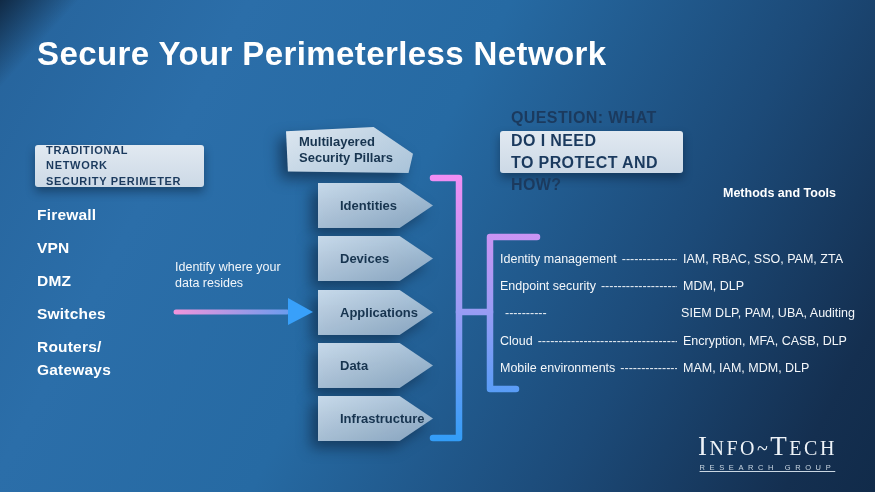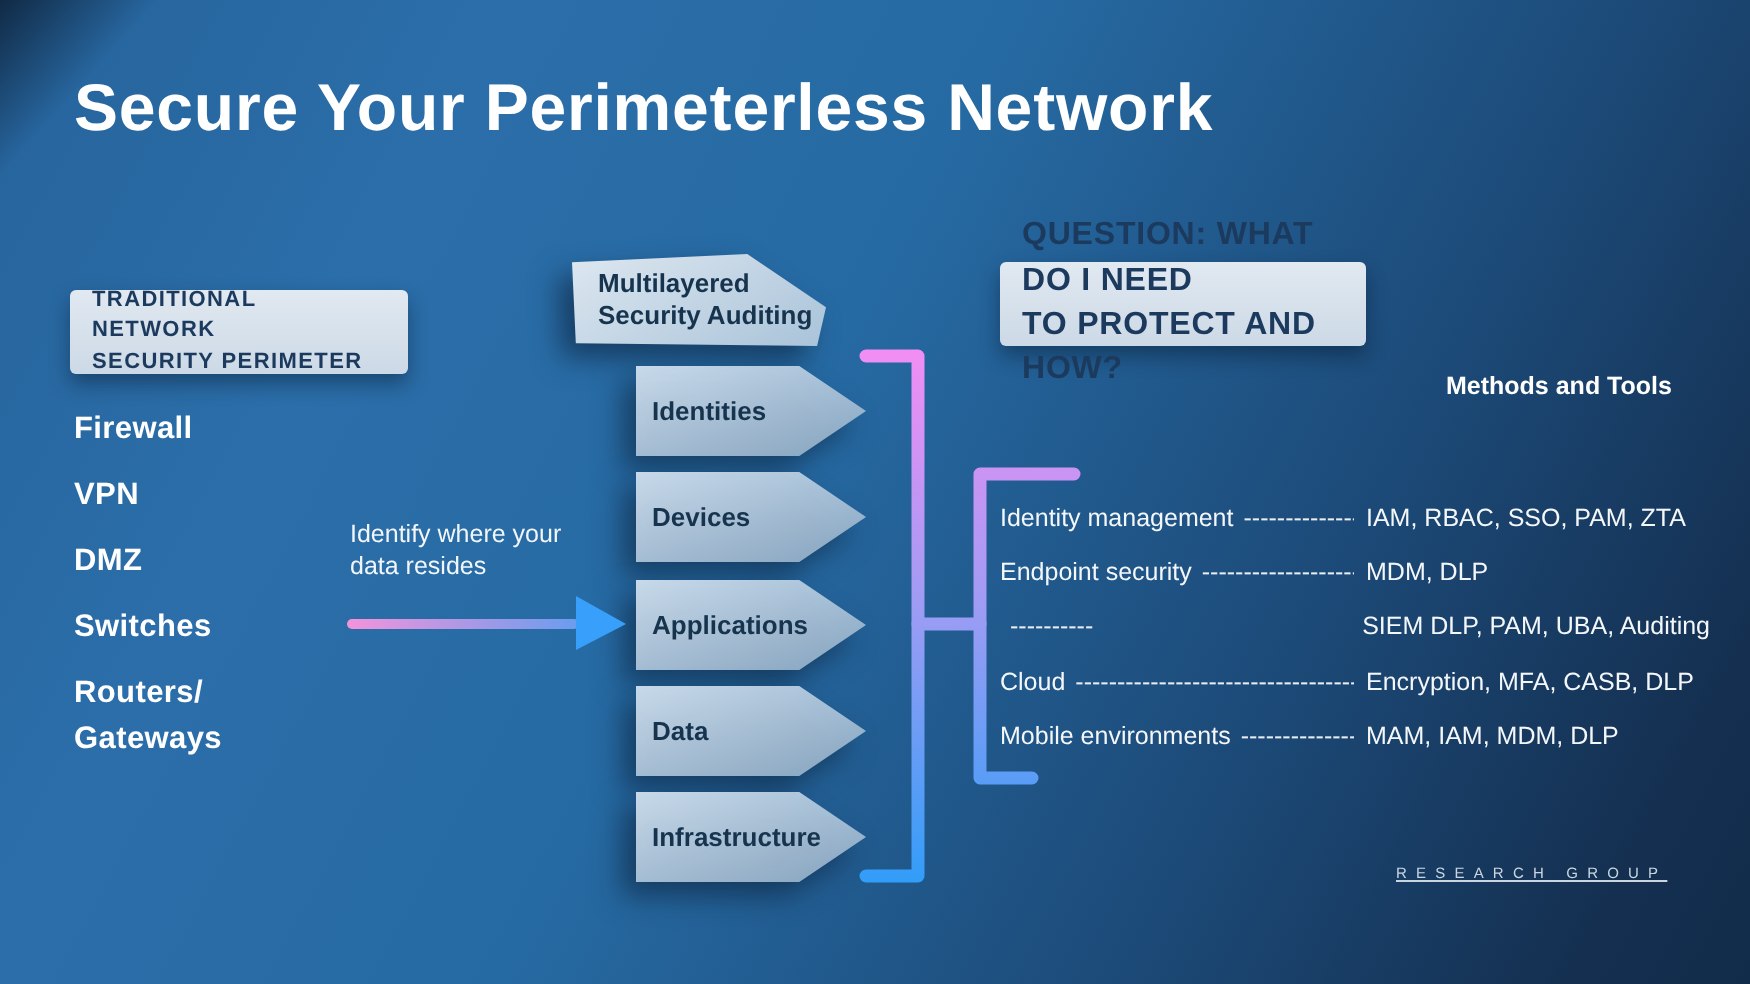--- a/index.html
+++ b/index.html
@@ -44,21 +44,21 @@
     width:127px; height:46px;
     clip-path:polygon(0 9%, 69% 0%, 100% 58%, 96.5% 100%, 1.5% 97%);
     background:linear-gradient(150deg,#dde7f0,#a9c3d9);
     display:flex; flex-direction:column; justify-content:center;
     padding-left:13px; font-size:13px; font-weight:700; color:#17344f; line-height:1.25;
   }
   .pillar{
     width:115px; height:45px;
     clip-path:polygon(0 0, 71% 0, 100% 50%, 71% 100%, 0 100%);
     background:linear-gradient(160deg, rgba(206,223,238,.96), rgba(140,169,196,.94));
-    display:flex; align-items:center; padding-left:8px;
+    display:flex; align-items:center; padding-left:22px;
     color:#17344f; font-size:13px; font-weight:600;
   }
 
   .overlay-svg{ position:absolute; left:0; top:0; pointer-events:none; }
 
   .col-header{ position:absolute; color:#ffffff; font-weight:700; font-size:12.5px; }
   .col-header.c1{ left:500px; top:204px; }
   .col-header.c2{ left:723px; top:186px;text-align:right; }
 
   .domain-rows{ position:absolute; left:500px; top:245px; width:355px; }
@@ -89,21 +89,21 @@
     <li class="pre">Switches</li>
     <li class="pre">Routers/
 Gateways</li>
   </ul>
 
   <div class="identify-label pre">Identify where your
 data resides</div>
 
   <div class="shadow" style="left:286px; top:127px;">
     <div class="flag pre">Multilayered
-Security Auditing</div>
+Security Pillars</div>
   </div>
   <div class="shadow" style="left:318px; top:183px;">
     <div class="pillar">Identities</div>
   </div>
   <div class="shadow" style="left:318px; top:236px;">
     <div class="pillar">Devices</div>
   </div>
   <div class="shadow" style="left:318px; top:290px;">
     <div class="pillar">Applications</div>
   </div>
@@ -168,16 +168,17 @@
     <div class="drow">
       <span class="left-part">
           <span class="domain">Mobile environments</span>
           <span class="dashes">---------------</span>
         </span>
       <span class="methods">MAM, IAM, MDM, DLP</span>
     </div>
   </div>
 
   <div class="logo">
+    <div class="wordmark"><span class="big">I</span><span>NFO</span><span>~</span><span class="big">T</span><span>ECH</span></div>
     <div class="sub">RESEARCH GROUP</div>
   </div>
 
 </div>
 
 </body></html>

